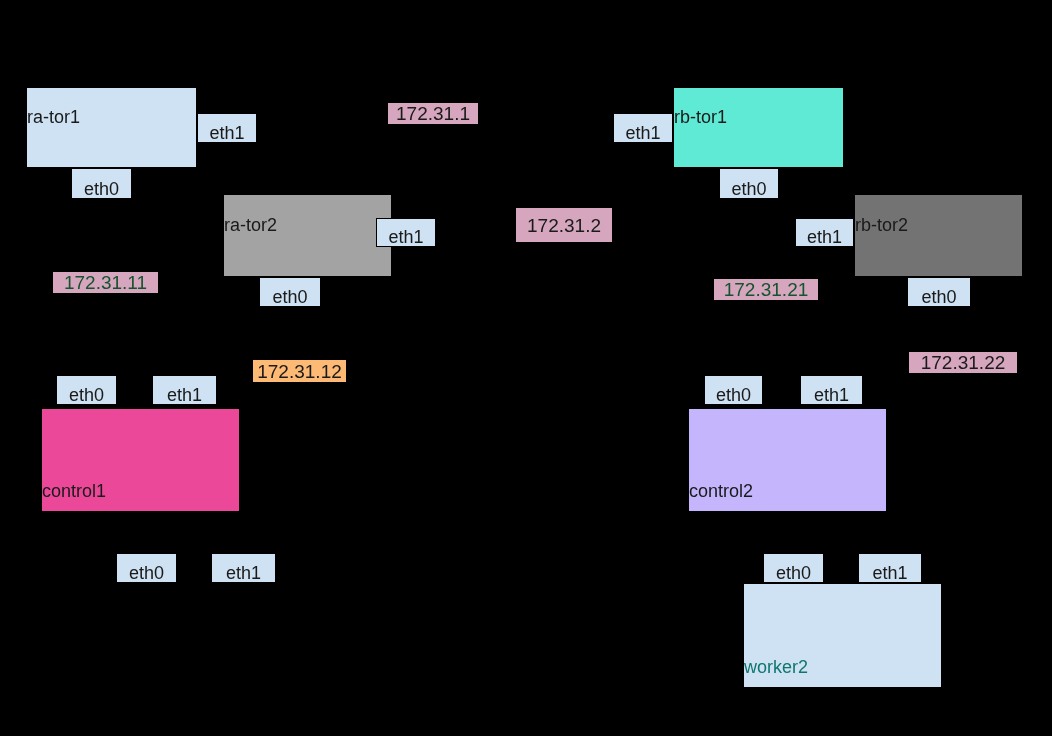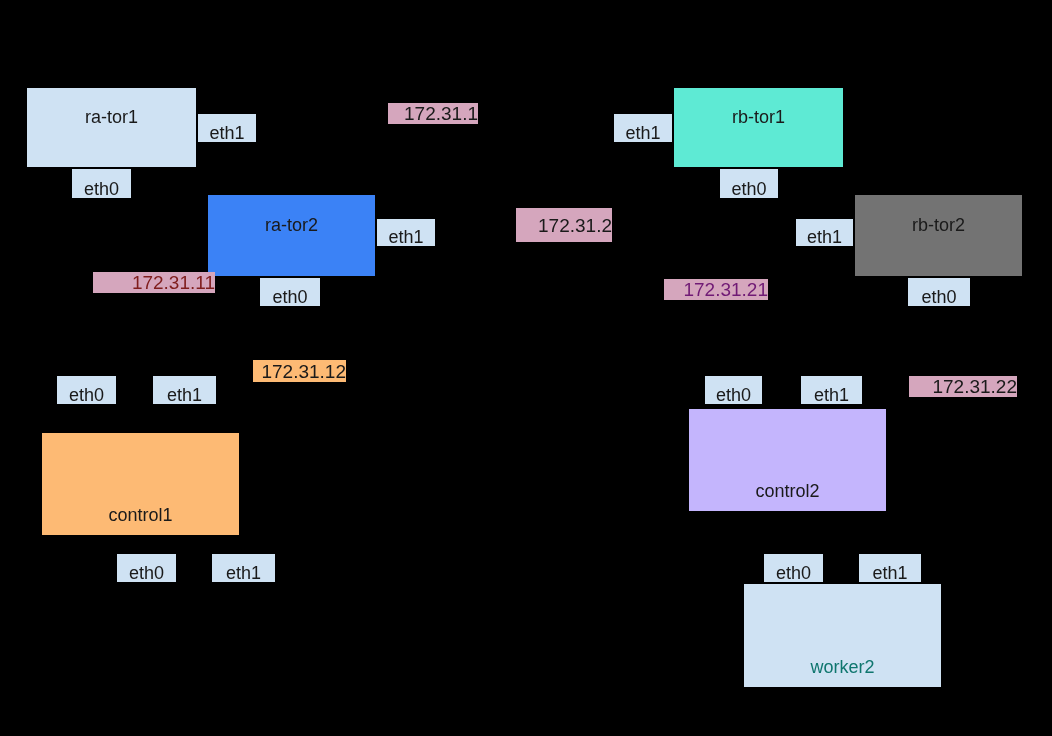--- a/index.html
+++ b/index.html
@@ -13,21 +13,20 @@
     height: 736px;
     background: #000000;
     overflow: hidden;
     font-family: "Liberation Sans", sans-serif;
   }
   .node {
     position: absolute;
     box-sizing: border-box;
     border: 1px solid #000000;
     display: flex;
-    justify-content: center;
     font-size: 18px;
     line-height: 1.15;
   }
   .node.middle {
     align-items: center;
     padding-bottom: 20px;
   }
   .node.bottom {
     align-items: flex-end;
     padding-bottom: 9px;
@@ -40,21 +39,21 @@
     align-items: flex-end;
     justify-content: center;
     font-size: 18px;
     line-height: 1;
   }
   .ip {
     position: absolute;
     box-sizing: border-box;
     display: flex;
     align-items: center;
-    justify-content: flex-end;
+    justify-content: center;
     font-size: 19px;
     line-height: 1;
     white-space: nowrap;
   }
   .node-label, .port-label, .ip-label {
     display: inline-block;
   }
 </style>
 </head>
 <body>
@@ -62,21 +61,21 @@
 <div id="canvas" style="width: 1052px; height: 736px; background: rgb(0, 0, 0);">
     <div class="node middle" style="left: 26px; top: 87px; width: 171px; height: 81px; background: rgb(207, 226, 243); border-color: rgb(0, 0, 0); color: rgb(26, 26, 26);">
       <span class="node-label">ra-tor1</span>
     </div>
     <div class="port" style="left: 197px; top: 113px; width: 60px; height: 30px; background: rgb(207, 226, 243); border-color: rgb(0, 0, 0); color: rgb(26, 26, 26);">
       <span class="port-label">eth1</span>
     </div>
     <div class="port" style="left: 71px; top: 168px; width: 61px; height: 31px; background: rgb(207, 226, 243); border-color: rgb(0, 0, 0); color: rgb(26, 26, 26);">
       <span class="port-label">eth0</span>
     </div>
-    <div class="node middle" style="left: 207px; top: 194px; width: 169px; height: 83px; background: #3b82f6; border-color: rgb(0, 0, 0); color: rgb(26, 26, 26);">
+    <div class="node middle" style="left: 223px; top: 194px; width: 169px; height: 83px; background: #a3a3a3; border-color: rgb(0, 0, 0); color: rgb(26, 26, 26);">
       <span class="node-label">ra-tor2</span>
     </div>
     <div class="port" style="left: 376px; top: 218px; width: 60px; height: 29px; background: rgb(207, 226, 243); border-color: rgb(0, 0, 0); color: rgb(26, 26, 26);">
       <span class="port-label">eth1</span>
     </div>
     <div class="port" style="left: 259px; top: 277px; width: 62px; height: 30px; background: rgb(207, 226, 243); border-color: rgb(0, 0, 0); color: rgb(26, 26, 26);">
       <span class="port-label">eth0</span>
     </div>
     <div class="node middle" style="left: 673px; top: 87px; width: 171px; height: 81px; background: #5eead4; border-color: rgb(0, 0, 0); color: rgb(26, 26, 26);">
       <span class="node-label">rb-tor1</span>
@@ -89,21 +88,21 @@
     </div>
     <div class="node middle" style="left: 854px; top: 194px; width: 169px; height: 83px; background: #737373; border-color: rgb(0, 0, 0); color: rgb(26, 26, 26);">
       <span class="node-label">rb-tor2</span>
     </div>
     <div class="port" style="left: 795px; top: 218px; width: 59px; height: 29px; background: rgb(207, 226, 243); border-color: rgb(0, 0, 0); color: rgb(26, 26, 26);">
       <span class="port-label">eth1</span>
     </div>
     <div class="port" style="left: 907px; top: 277px; width: 64px; height: 30px; background: rgb(207, 226, 243); border-color: rgb(0, 0, 0); color: rgb(26, 26, 26);">
       <span class="port-label">eth0</span>
     </div>
-    <div class="node bottom" style="left: 41px; top: 432px; width: 199px; height: 104px; background: #fdba74; border-color: rgb(0, 0, 0); color: rgb(26, 26, 26);">
+    <div class="node bottom" style="left: 41px; top: 408px; width: 199px; height: 104px; background: #ec4899; border-color: rgb(0, 0, 0); color: rgb(26, 26, 26);">
       <span class="node-label">control1</span>
     </div>
     <div class="port" style="left: 56px; top: 375px; width: 61px; height: 30px; background: rgb(207, 226, 243); border-color: rgb(0, 0, 0); color: rgb(26, 26, 26);">
       <span class="port-label">eth0</span>
     </div>
     <div class="port" style="left: 152px; top: 375px; width: 65px; height: 30px; background: rgb(207, 226, 243); border-color: rgb(0, 0, 0); color: rgb(26, 26, 26);">
       <span class="port-label">eth1</span>
     </div>
     <div class="node bottom" style="left: 688px; top: 408px; width: 199px; height: 104px; background: #c4b5fd; border-color: rgb(0, 0, 0); color: rgb(26, 26, 26);">
       <span class="node-label">control2</span>
@@ -128,25 +127,25 @@
     </div>
     <div class="port" style="left: 858px; top: 553px; width: 64px; height: 30px; background: rgb(207, 226, 243); border-color: rgb(0, 0, 0); color: rgb(26, 26, 26);">
       <span class="port-label">eth1</span>
     </div>
     <div class="ip" style="left: 388px; top: 103px; width: 90px; height: 21px; background: rgb(213, 166, 189); color: rgb(26, 26, 26);">
       <span class="ip-label">172.31.1</span>
     </div>
     <div class="ip" style="left: 516px; top: 208px; width: 96px; height: 34px; background: rgb(213, 166, 189); color: rgb(26, 26, 26);">
       <span class="ip-label">172.31.2</span>
     </div>
-    <div class="ip" style="left: 53px; top: 272px; width: 122px; height: 21px; background: rgb(213, 166, 189); color: #7f1d1d; margin-left: 40px;">
+    <div class="ip" style="left: 53px; top: 272px; width: 105px; height: 21px; background: rgb(213, 166, 189); color: #14532d;">
       <span class="ip-label">172.31.11</span>
     </div>
     <div class="ip" style="left: 253px; top: 360px; width: 93px; height: 22px; background: #fdba74; color: rgb(26, 26, 26);">
       <span class="ip-label">172.31.12</span>
     </div>
-    <div class="ip" style="left: 664px; top: 279px; width: 104px; height: 21px; background: rgb(213, 166, 189); color: #701a75;">
+    <div class="ip" style="left: 714px; top: 279px; width: 104px; height: 21px; background: rgb(213, 166, 189); color: #14532d;">
       <span class="ip-label">172.31.21</span>
     </div>
-    <div class="ip" style="left: 909px; top: 376px; width: 108px; height: 21px; background: rgb(213, 166, 189); color: rgb(26, 26, 26);">
+    <div class="ip" style="left: 909px; top: 352px; width: 108px; height: 21px; background: rgb(213, 166, 189); color: rgb(26, 26, 26);">
       <span class="ip-label">172.31.22</span>
     </div>
   </div>
 
 </body></html>

